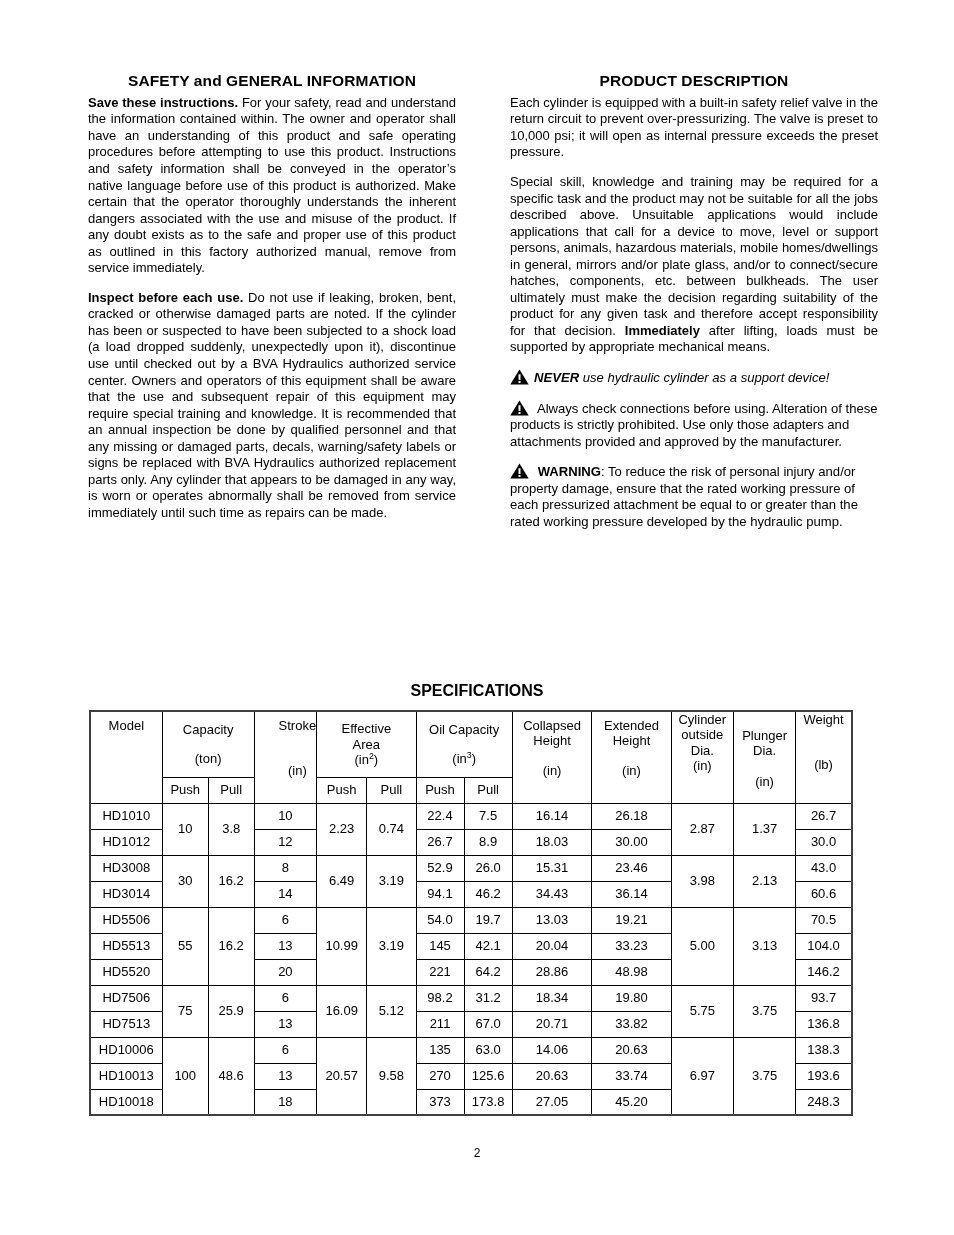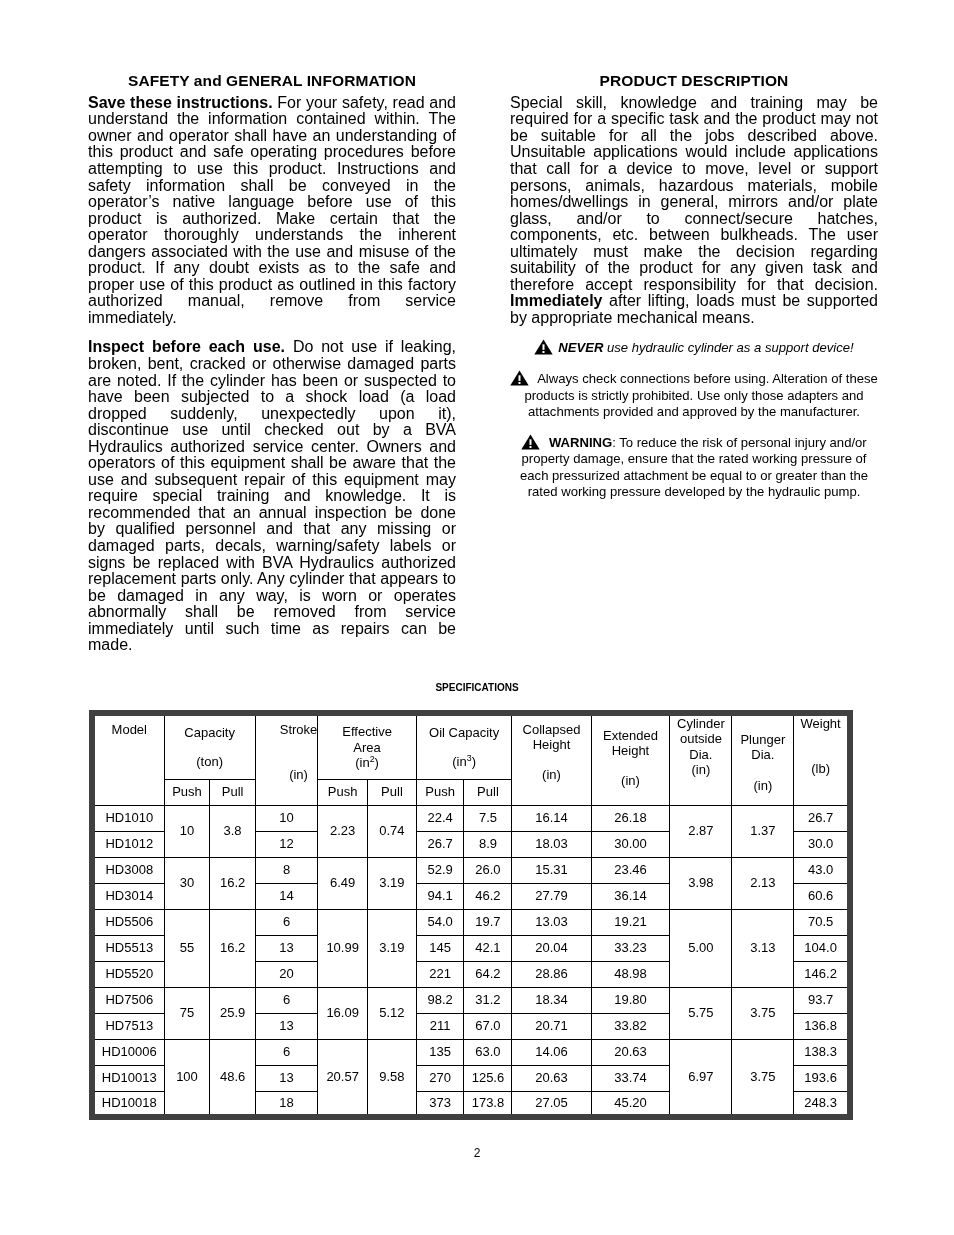--- a/index.html
+++ b/index.html
@@ -31,80 +31,80 @@
   .sec-title {
     font-size: 15.5px;
     font-weight: bold;
     text-align: center;
     letter-spacing: 0.1px;
     margin: 0 0 5px 0;
     line-height: 1.15;
   }
 
   p.body {
-    font-size: 16px;
+    font-size: 13px;
     line-height: 16.55px;
     margin: 0 0 13px 0;
     text-align: justify;
     text-justify: inter-word;
     hyphens: none;
   }
   p.body:last-child { margin-bottom: 0; }
   p.body.nojust { text-align: left; }
 
   .b { font-weight: bold; }
   .i { font-style: italic; }
   .bi { font-weight: bold; font-style: italic; }
 
   
   .warn {
     position: relative;
     font-size: 13.1px;
     line-height: 16.55px;
     margin: 0 0 13px 0;
-    text-align: center;
+    text-align: left;
   }
   .warn-icon {
     display: inline-block;
     width: 19px;
     height: 16px;
     vertical-align: -3px;
     margin-right: 5px;
   }
   .warn-icon svg { display: block; }
 
   
   .spec-title {
     position: absolute;
     top: 682px;
     left: 0;
     width: 954px;
     text-align: center;
-    font-size: 10px;
+    font-size: 16px;
     font-weight: bold;
   }
 
   table.spec {
     position: absolute;
     top: 710px;
     left: 89px;
     width: 764px;
     border-collapse: collapse;
     font-size: 13.0px;
   }
   table.spec td, table.spec th {
     border: 1px solid #000;
     text-align: center;
     vertical-align: middle;
     font-weight: normal;
     padding: 0;
     line-height: 15.4px;
   }
   table.spec {
-    border: 6px solid #404040;
+    border: 2px solid #404040;
   }
   .hdr-top td { height: 66px; padding: 3px 1px 0 1px; vertical-align: top; }
   .hdr-sub td { height: 26px; }
 
   .hdr-unit { display: block; }
   .hdr-pad { display: block; height: 14px; }
 
   td.model { width: 74px; }
   td.cap   { width: 48px; }
   td.stroke{ width: 50px; }
@@ -139,20 +139,21 @@
   <div class="cols">
 
     <div class="col">
       <h2 class="sec-title">SAFETY and GENERAL INFORMATION</h2>
       <p class="body"><span class="b">Save these instructions.</span><span> For your safety, read and understand the information contained within. The owner and operator shall have an understanding of this product and safe operating procedures before attempting to use this product. Instructions and safety information shall be conveyed in the operator’s native language before use of this product is authorized. Make certain that the operator thoroughly understands the inherent dangers associated with the use and misuse of the product. If any doubt exists as to the safe and proper use of this product as outlined in this factory authorized manual, remove from service immediately.</span></p>
       <p class="body"><span class="b">Inspect before each use.</span><span> Do not use if leaking, broken, bent, cracked or otherwise damaged parts are noted. If the cylinder has been or suspected to have been subjected to a shock load (a load dropped suddenly, unexpectedly upon it), discontinue use until checked out by a BVA Hydraulics authorized service center. Owners and operators of this equipment shall be aware that the use and subsequent repair of this equipment may require special training and knowledge. It is recommended that an annual inspection be done by qualified personnel and that any missing or damaged parts, decals, warning/safety labels or signs be replaced with BVA Hydraulics authorized replacement parts only. Any cylinder that appears to be damaged in any way, is worn or operates abnormally shall be removed from service immediately until such time as repairs can be made.</span></p>
     </div>
 
     <div class="col-right">
       <h2 class="sec-title">PRODUCT DESCRIPTION</h2>
+      <p class="body">Each cylinder is equipped with a built-in safety relief valve in the return circuit to prevent over-pressurizing. The valve is preset to 10,000 psi; it will open as internal pressure exceeds the preset pressure.</p>
       <p class="body"><span>Special skill, knowledge and training may be required for a specific task and the product may not be suitable for all the jobs described above. Unsuitable applications would include applications that call for a device to move, level or support persons, animals, hazardous materials, mobile homes/dwellings in general, mirrors and/or plate glass, and/or to connect/secure hatches, components, etc. between bulkheads. The user ultimately must make the decision regarding suitability of the product for any given task and therefore accept responsibility for that decision. </span><span class="b">Immediately</span><span> after lifting, loads must be supported by appropriate mechanical means.</span></p>
 
       <div class="warn">
         <span class="warn-icon">
           <svg width="19" height="16" viewBox="0 0 19 16" xmlns="http://www.w3.org/2000/svg">
             <path d="M9.5 0.4 L18.7 15.6 L0.3 15.6 Z" fill="#000"></path>
             <rect x="8.5" y="5.3" width="2" height="5.6" fill="#fff"></rect>
             <rect x="8.5" y="12.0" width="2" height="2" fill="#fff"></rect>
           </svg>
         </span><span class="bi">NEVER</span><span class="i"> use hydraulic cylinder as a support device!</span>
@@ -184,21 +185,21 @@
 
   <table class="spec">
     <thead>
       <tr class="hdr-top">
         <td class="model" rowspan="2" style="vertical-align:top;padding-top:6px;"><span>Model</span></td>
         <td class="cap" colspan="2"><span>Capacity</span><span class="hdr-pad"></span><span class="hdr-unit">(ton)</span></td>
         <td class="stroke" rowspan="2" style="vertical-align:top;padding-top:6px;padding-left:24px;"><span>Stroke</span><span class="hdr-pad" style="height:30px;"></span><span class="hdr-unit">(in)</span></td>
         <td class="ea" colspan="2"><span>Effective</span><span class="hdr-unit">Area</span><span class="hdr-unit"><span>(in</span><sup>2</sup><span>)</span></span></td>
         <td class="oil" colspan="2"><span>Oil Capacity</span><span class="hdr-pad"></span><span class="hdr-unit"><span>(in</span><sup>3</sup><span>)</span></span></td>
         <td class="ch" rowspan="2" style="vertical-align:top;padding-top:6px;"><span>Collapsed</span><span class="hdr-unit">Height</span><span class="hdr-pad"></span><span class="hdr-unit">(in)</span></td>
-        <td class="eh" rowspan="2" style="vertical-align:top;padding-top:12px;"><span>Extended</span><span class="hdr-unit">Height</span><span class="hdr-pad"></span><span class="hdr-unit">(in)</span></td>
+        <td class="eh" rowspan="2" style="vertical-align:top;padding-top:6px;"><span>Extended</span><span class="hdr-unit">Height</span><span class="hdr-pad"></span><span class="hdr-unit">(in)</span></td>
         <td class="cod" rowspan="2" style="vertical-align:top;"><span>Cylinder</span><span class="hdr-unit">outside</span><span class="hdr-unit">Dia.</span><span class="hdr-unit">(in)</span></td>
         <td class="pd" rowspan="2" style="vertical-align:top;padding-top:16px;"><span>Plunger</span><span class="hdr-unit">Dia.</span><span class="hdr-pad" style="height:15px;"></span><span class="hdr-unit">(in)</span></td>
         <td class="wt" rowspan="2" style="vertical-align:top;"><span>Weight</span><span class="hdr-pad" style="height:30px;"></span><span class="hdr-unit">(lb)</span></td>
       </tr>
       <tr class="hdr-sub">
         <td class="cap">Push</td>
         <td class="cap">Pull</td>
         <td class="ea">Push</td>
         <td class="ea">Pull</td>
         <td class="oil">Push</td>
@@ -243,21 +244,21 @@
           <td class="eh">23.46</td>
           <td class="cod" rowspan="2">3.98</td>
           <td class="pd" rowspan="2">2.13</td>
           <td class="wt">43.0</td>
         </tr>
         <tr class="data">
           <td class="model">HD3014</td>
           <td class="stroke">14</td>
           <td class="oil">94.1</td>
           <td class="oil">46.2</td>
-          <td class="ch">27.79</td>
+          <td class="ch">34.43</td>
           <td class="eh">36.14</td>
           <td class="wt">60.6</td>
         </tr>
         <tr class="data grp-sep">
           <td class="model">HD5506</td>
           <td class="cap" rowspan="3">55</td>
           <td class="cap" rowspan="3">16.2</td>
           <td class="stroke">6</td>
           <td class="ea" rowspan="3">10.99</td>
           <td class="ea" rowspan="3">3.19</td>

